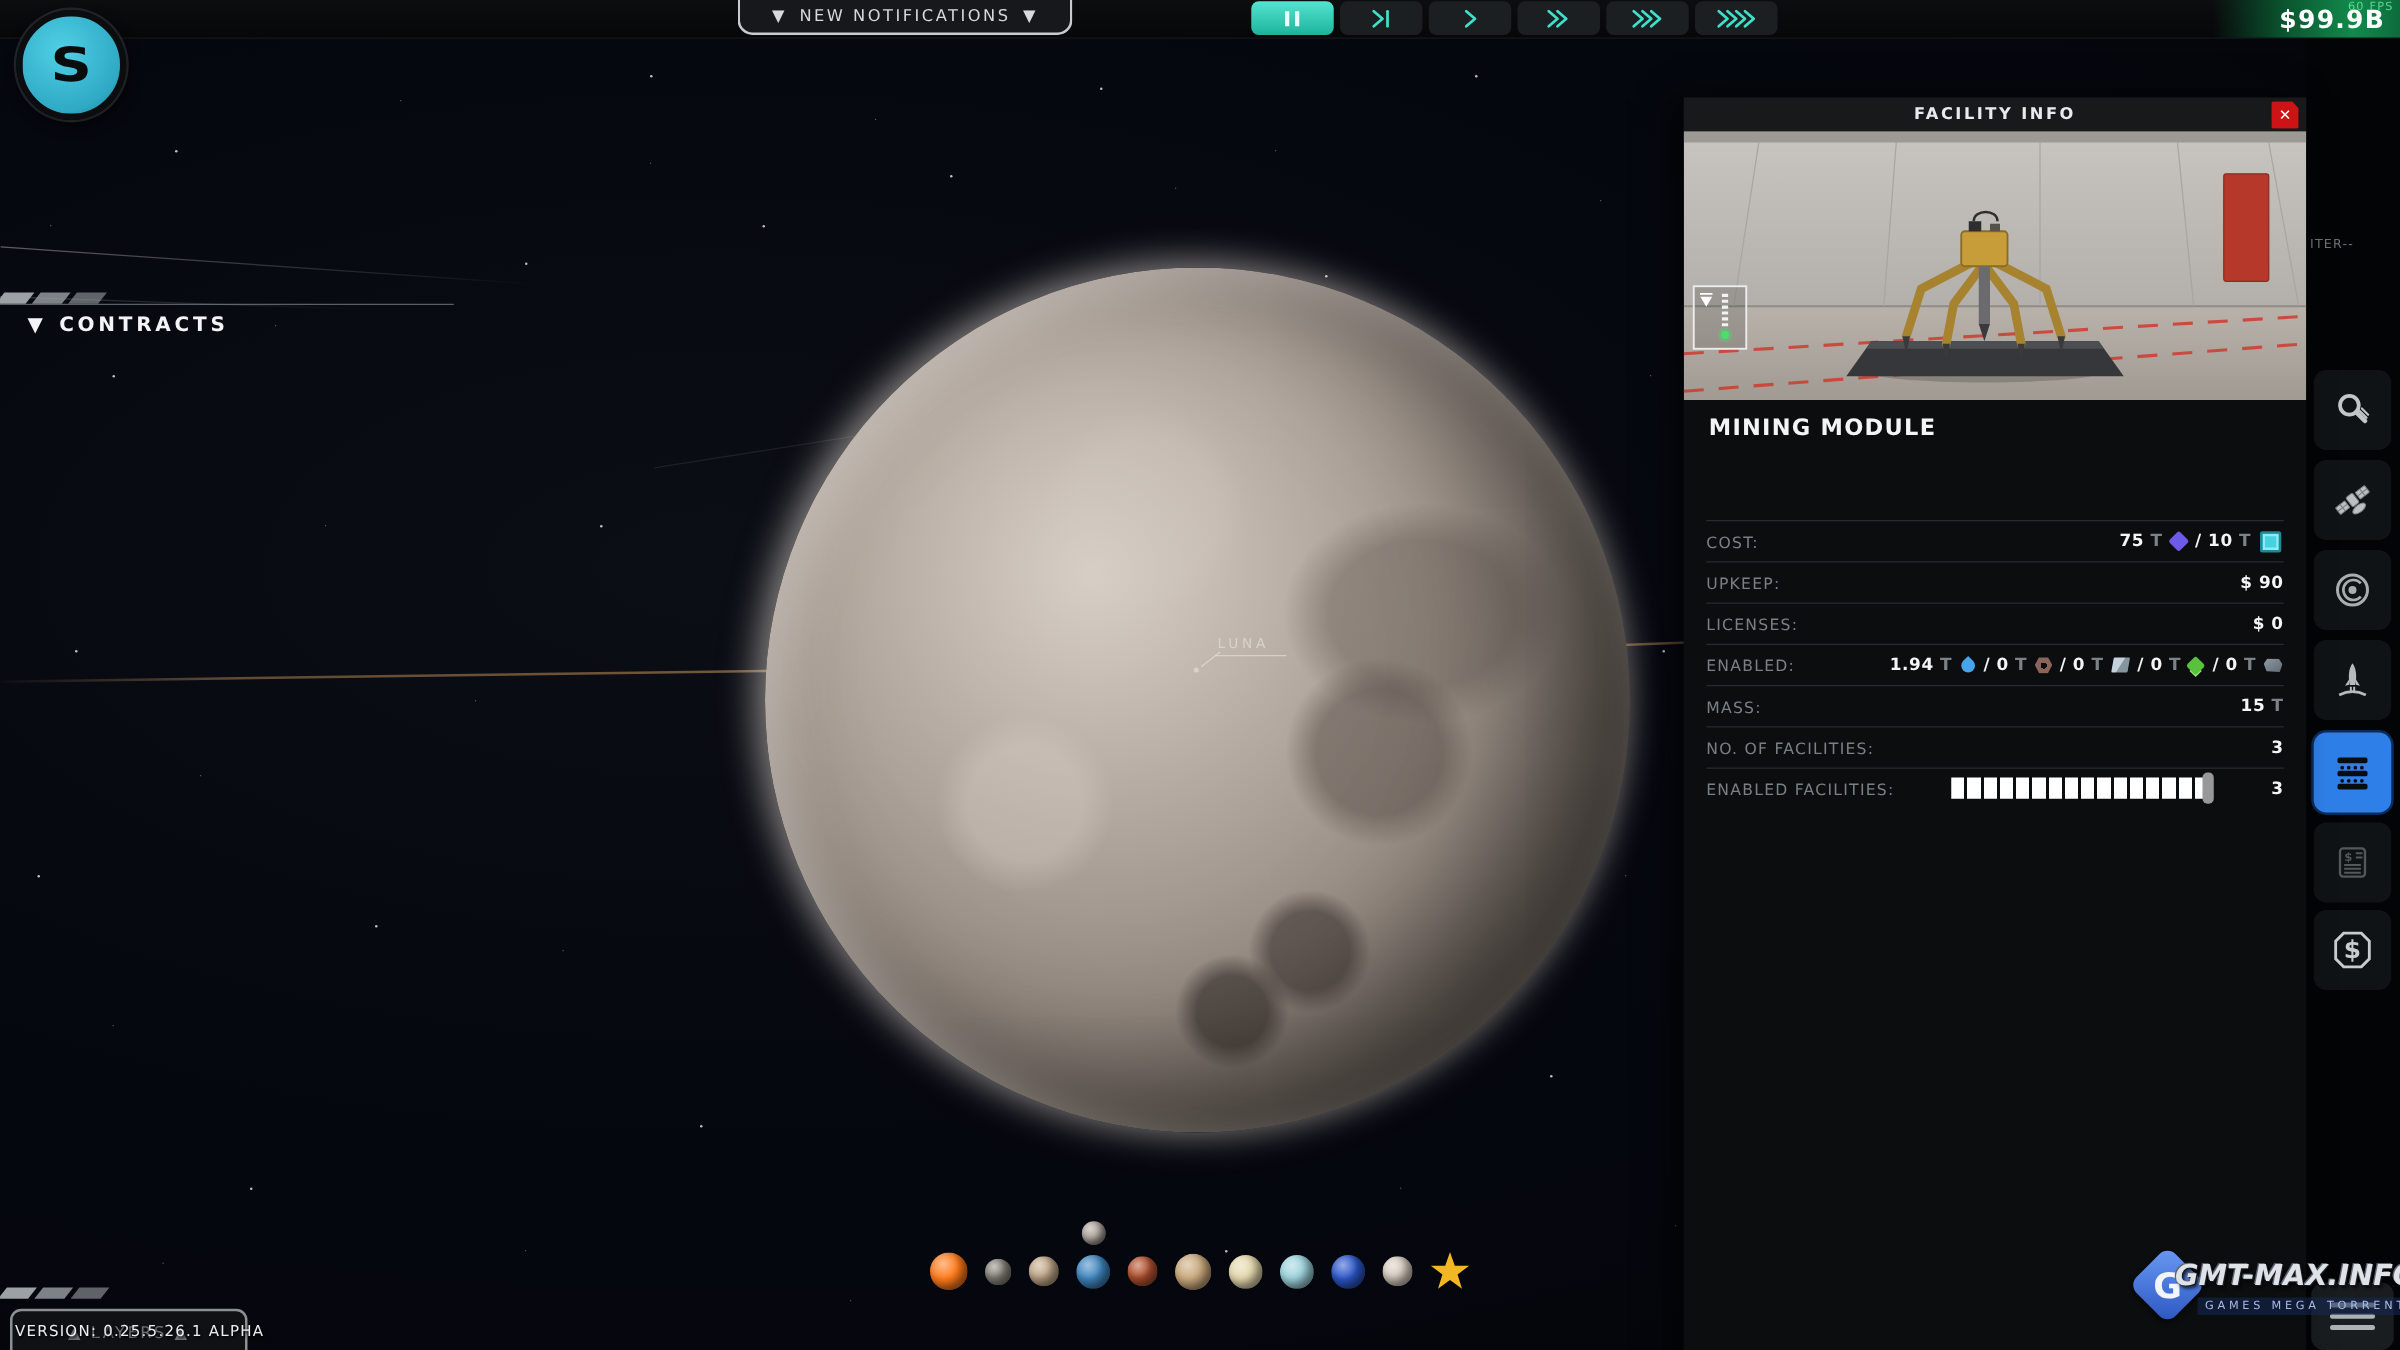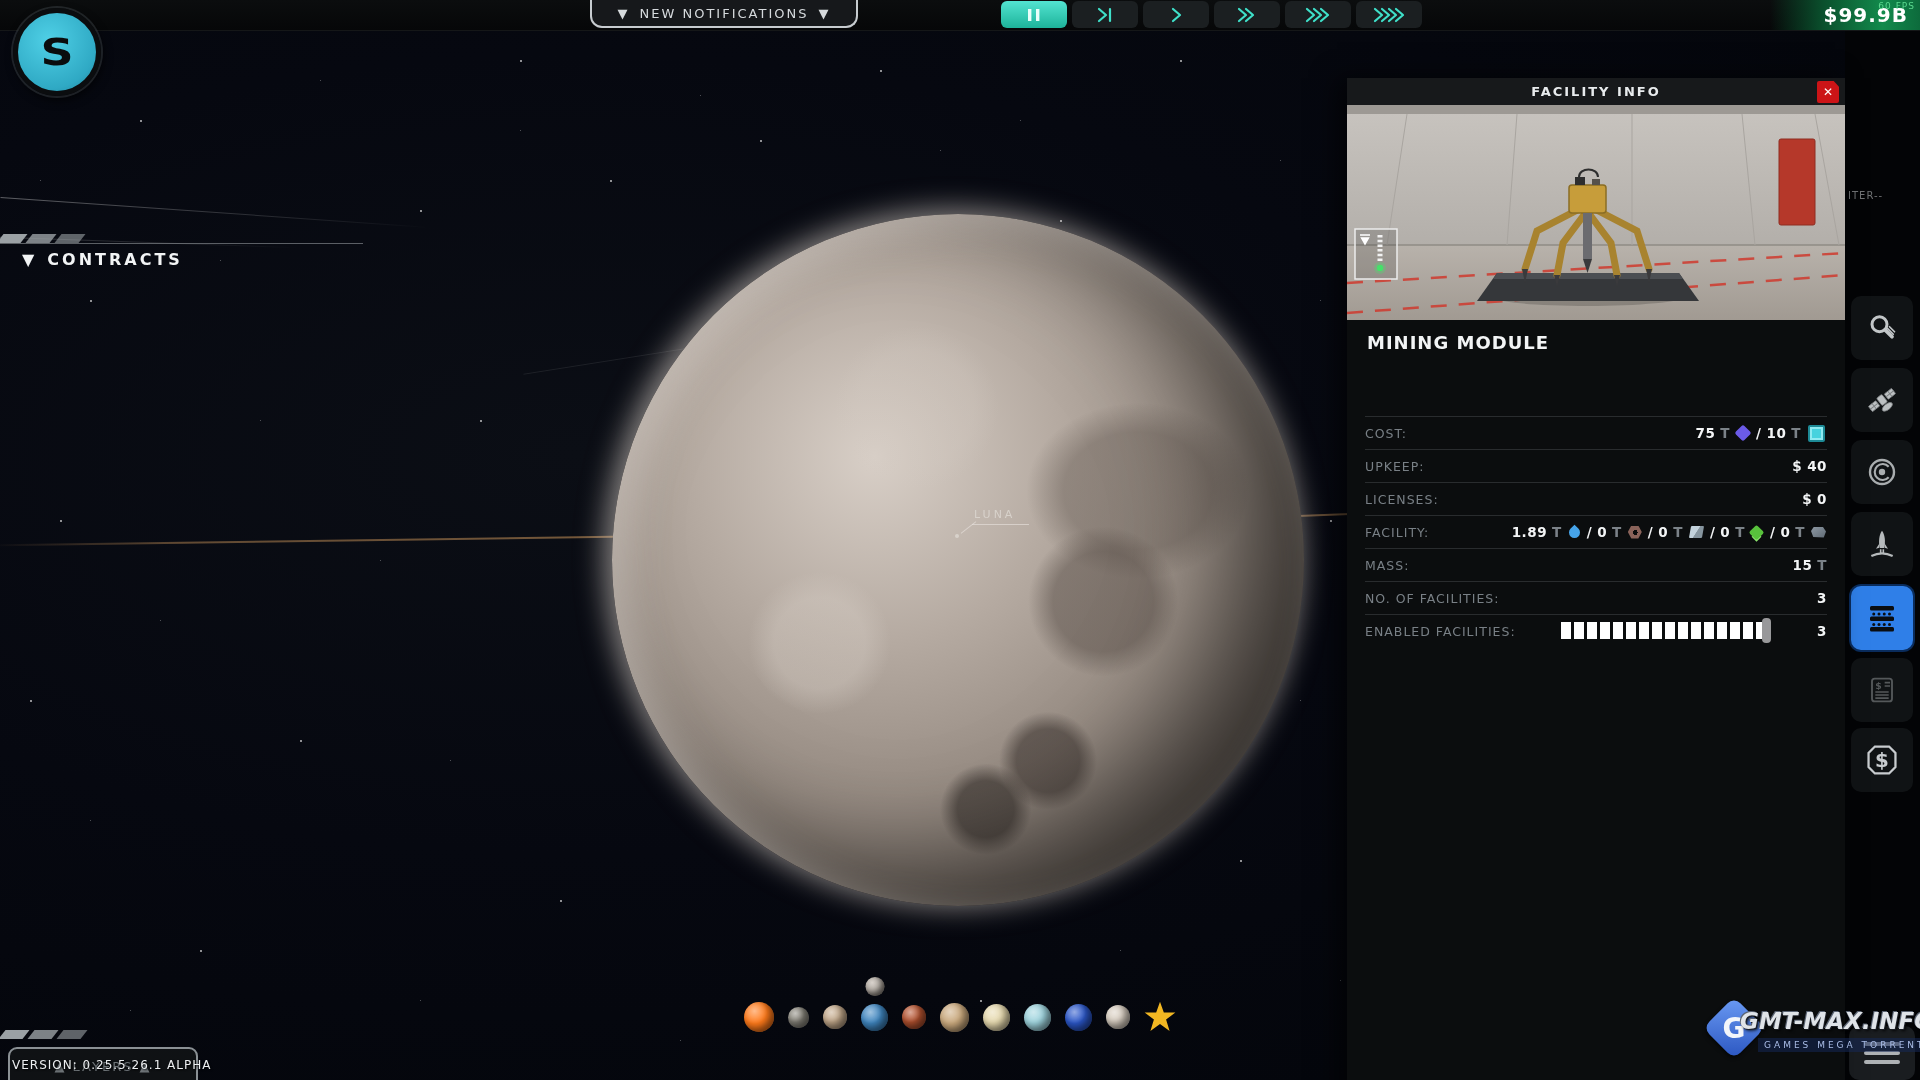--- a/index.html
+++ b/index.html
@@ -307,34 +307,34 @@
           <span>/</span>
           <span>10</span>
             <span class="dim">T</span>
           <i class="ic ic-chip"></i>
         </span>
       </div>
       <div class="stat-row">
         <span class="stat-label">UPKEEP:</span>
         <span class="stat-val">
           <span>$</span>
-          <span>40</span>
+          <span>90</span>
         </span>
       </div>
       <div class="stat-row">
         <span class="stat-label">LICENSES:</span>
         <span class="stat-val">
           <span>$</span>
           <span>0</span>
         </span>
       </div>
       <div class="stat-row">
-        <span class="stat-label">FACILITY:</span>
+        <span class="stat-label">ENABLED:</span>
         <span class="stat-val">
-          <span>1.89</span>
+          <span>1.94</span>
             <span class="dim">T</span>
           <i class="ic ic-drop"></i>
           <span>/</span>
           <span>0</span>
             <span class="dim">T</span>
           <i class="ic ic-nut"></i>
           <span>/</span>
           <span>0</span>
             <span class="dim">T</span>
           <i class="ic ic-panel"></i>

